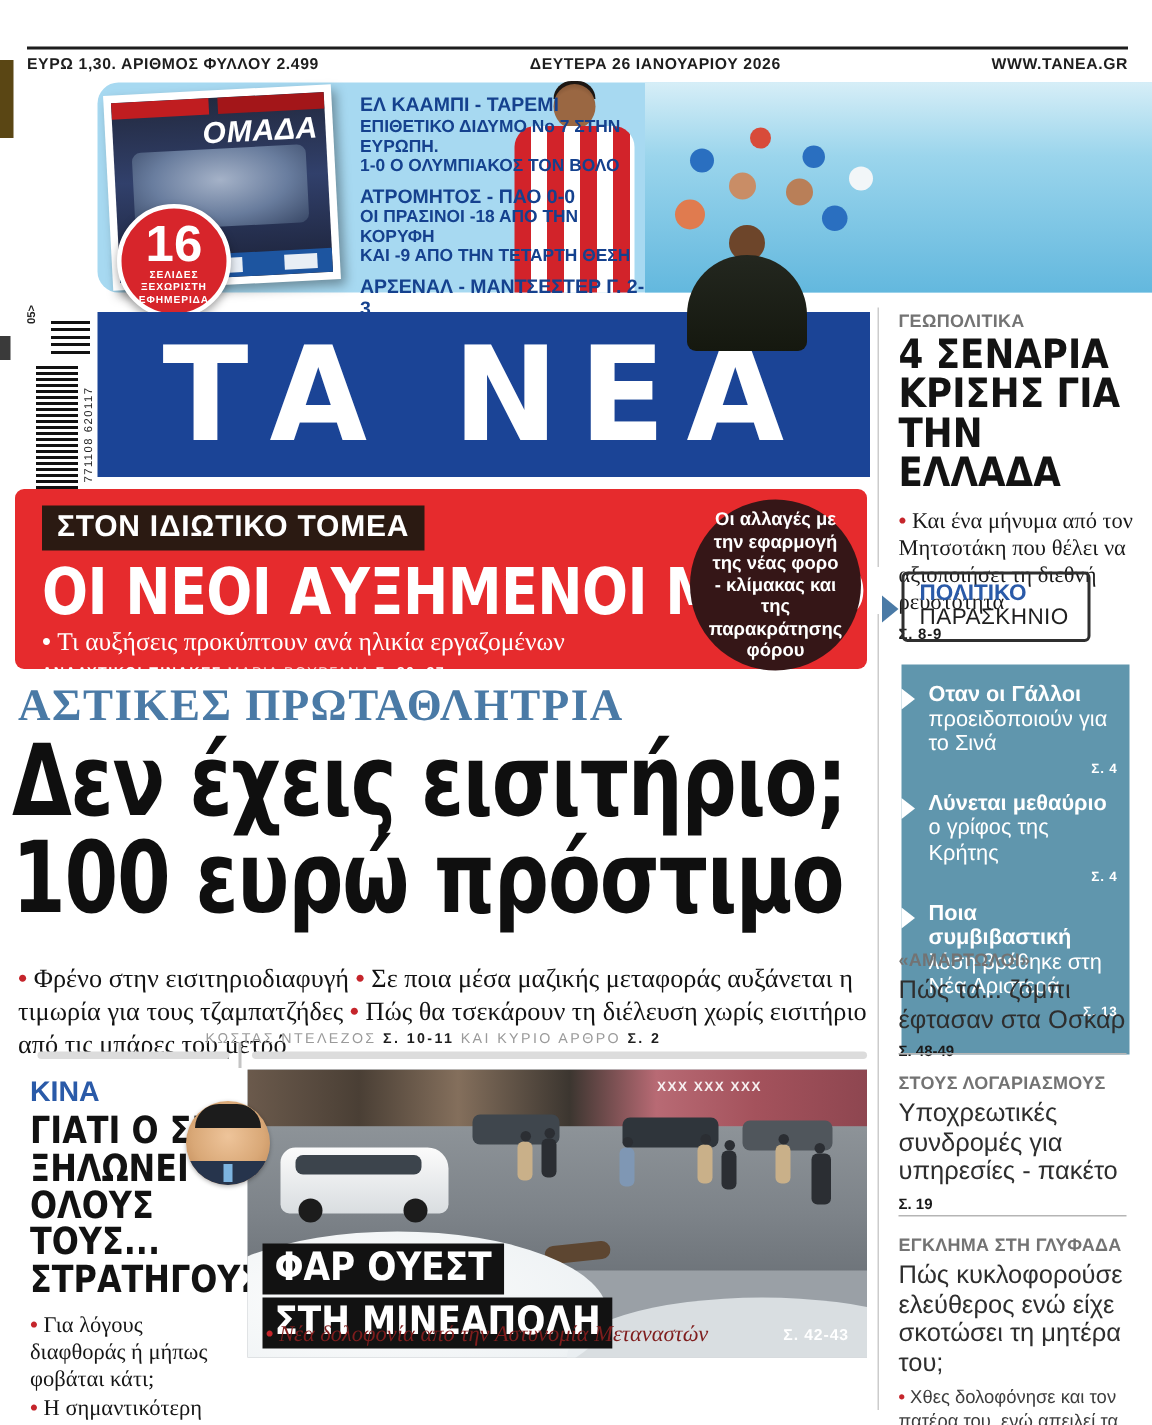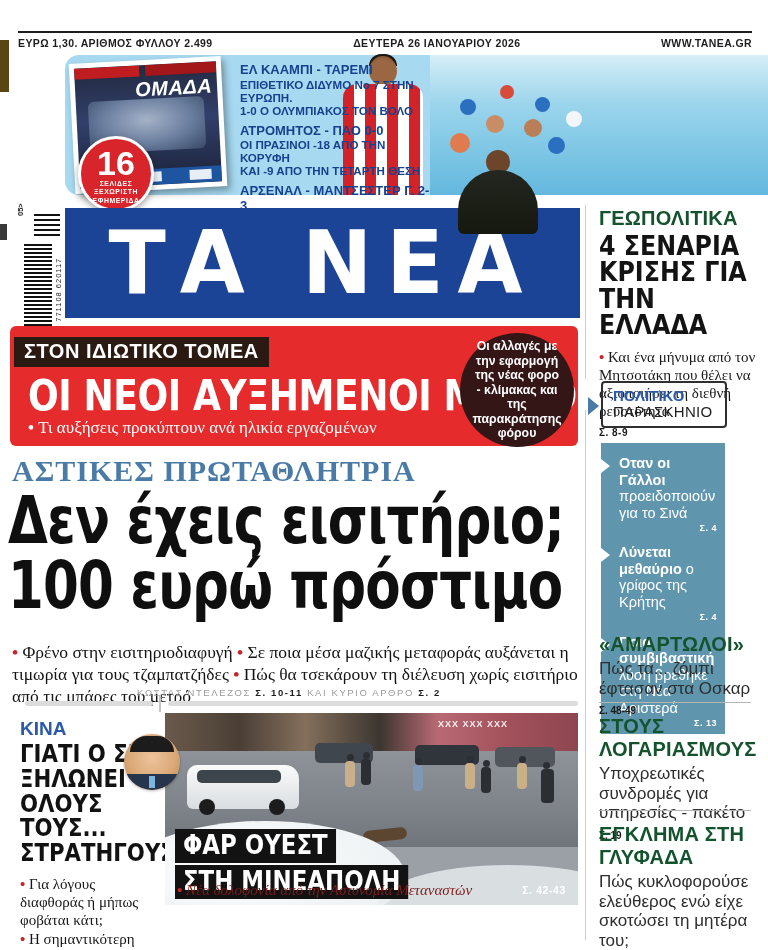--- a/index.html
+++ b/index.html
@@ -70,21 +70,21 @@
   .bc-issue{position:absolute;left:-2px;top:2px;font-size:7.5px;font-weight:bold;color:#222;
             transform:rotate(-90deg);transform-origin:left top;}
   .bc-big{position:absolute;left:6px;top:30px;width:28px;height:86px;
           background:repeating-linear-gradient(180deg,#111 0 2px,#fff 2px 4px);}
   .bc-num{position:absolute;left:36px;top:116px;font-size:7.5px;color:#222;letter-spacing:1px;
           transform:rotate(-90deg);transform-origin:left top;white-space:nowrap;}
   .left-glyph{position:absolute;left:0;top:224px;width:7px;height:16px;background:#3a3a3a;}
 
   
   .redbox{position:absolute;left:10px;top:326px;width:568px;height:120px;background:#e62b2d;border-radius:6px;z-index:6;}
-  .red-label{position:absolute;left:4px;top:11px;background:#2b1a12;color:#fff;font-weight:bold;
+  .red-label{position:absolute;left:18px;top:11px;background:#2b1a12;color:#fff;font-weight:bold;
              font-size:20px;padding:3px 10px 4px;letter-spacing:.5px;}
   .red-head{position:absolute;left:18px;top:44px;color:#fff;font-weight:800;font-size:43px;white-space:nowrap;
             transform:scaleX(.84);transform-origin:left top;letter-spacing:-.5px;
             font-family:"DejaVu Sans",sans-serif;}
   .red-bullet{position:absolute;left:18px;top:92px;color:#fff;font-family:"Liberation Serif",serif;font-size:17px;}
   .red-bullet::before{content:"• ";font-weight:bold;}
   .red-foot{position:absolute;left:18px;top:117px;color:#fff;font-size:9.5px;letter-spacing:1px;}
   .red-foot .b{font-weight:800;}
   .red-foot .n{opacity:.82;}
   .red-circle{position:absolute;right:4px;top:7px;width:114px;height:114px;border-radius:50%;background:#351617;
@@ -148,36 +148,36 @@
   .mp-cap .cl{display:table;background:#121212;color:#fff;font-weight:800;font-size:26px;letter-spacing:0;
               padding:1px 9px 3px;transform:scaleX(.88);transform-origin:left top;
               font-family:"DejaVu Sans",sans-serif;margin-bottom:2px;}
   .mp-sub{position:absolute;left:12px;bottom:6px;font-family:"Liberation Serif",serif;font-size:15px;color:#7f1d1d;z-index:3;font-style:italic;}
   .mp-sub::before{content:"• ";color:#c5252b;font-weight:bold;}
   .mp-page{position:absolute;right:12px;bottom:9px;color:#fff;font-weight:800;font-size:10.5px;letter-spacing:.6px;z-index:3;}
 
   
   .vrule{position:absolute;left:585px;top:205px;width:1px;height:735px;background:#ccc;}
   .rcol{position:absolute;left:599px;top:205px;width:160px;}
-  .r-kicker{font-weight:800;font-size:20px;color:#14532d;letter-spacing:.2px;}
+  .r-kicker{font-weight:800;font-size:12px;color:#737373;letter-spacing:.2px;}
   .geo{position:absolute;left:0;top:2px;width:160px;}
   .geo-head{margin-top:3px;width:114%;font-weight:800;font-size:27px;line-height:.98;color:#131313;
             transform:scaleX(.88);transform-origin:left top;font-family:"DejaVu Sans",sans-serif;}
   .r-serif{margin-top:9px;font-family:"Liberation Serif",serif;font-size:15px;line-height:1.2;color:#191919;}
   .r-serif::before{content:"• ";color:#c5252b;font-weight:bold;}
   .r-page{margin-top:7px;font-weight:800;font-size:10px;color:#1a1a1a;letter-spacing:.5px;}
 
   .pol-box{position:absolute;left:2px;top:176px;border:2px solid #2f2f2f;border-radius:4px;
            padding:5px 12px 6px 10px;line-height:1.05;}
   .pol-box::before{content:"";position:absolute;left:-15px;top:14px;border-top:9px solid transparent;
                    border-bottom:9px solid transparent;border-left:11px solid #4a7aa6;}
   .pol-t1{font-weight:800;font-size:15px;color:#2a5aa8;}
   .pol-t2{font-size:15px;color:#1f1f1f;letter-spacing:.3px;}
 
-  .teal{position:absolute;left:2px;top:238px;width:124px;background:#6096ad;padding:12px 8px 2px 0;}
+  .teal{position:absolute;left:2px;top:238px;width:152px;background:#6096ad;padding:12px 8px 20px 0;}
   .teal-item{position:relative;padding-left:18px;margin-bottom:11px;color:#fff;font-size:14.5px;line-height:1.14;}
   .teal-item::before{content:"";position:absolute;left:0;top:4px;border-top:7px solid transparent;
                      border-bottom:7px solid transparent;border-left:9px solid #fff;}
   .teal-item .tb{font-weight:800;}
   .teal-page{display:block;text-align:right;font-weight:800;font-size:9px;letter-spacing:.5px;margin-top:2px;}
 
   .rsec{position:absolute;left:0;width:158px;}
   .rsec-body{margin-top:3px;font-size:17px;line-height:1.15;color:#2e2e2e;}
   .rsec-small{margin-top:6px;font-size:12.3px;line-height:1.25;color:#3d3d3d;}
   .rsec-small::before{content:"• ";color:#c5252b;font-weight:bold;}

